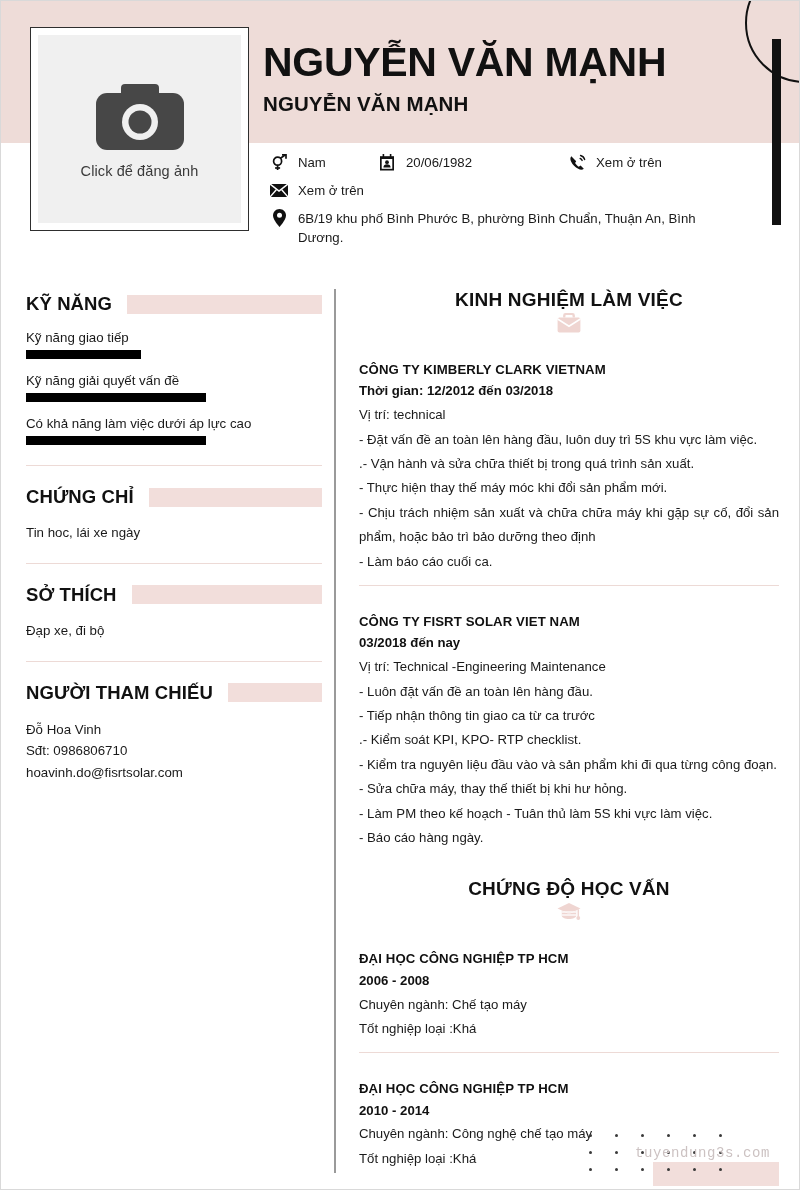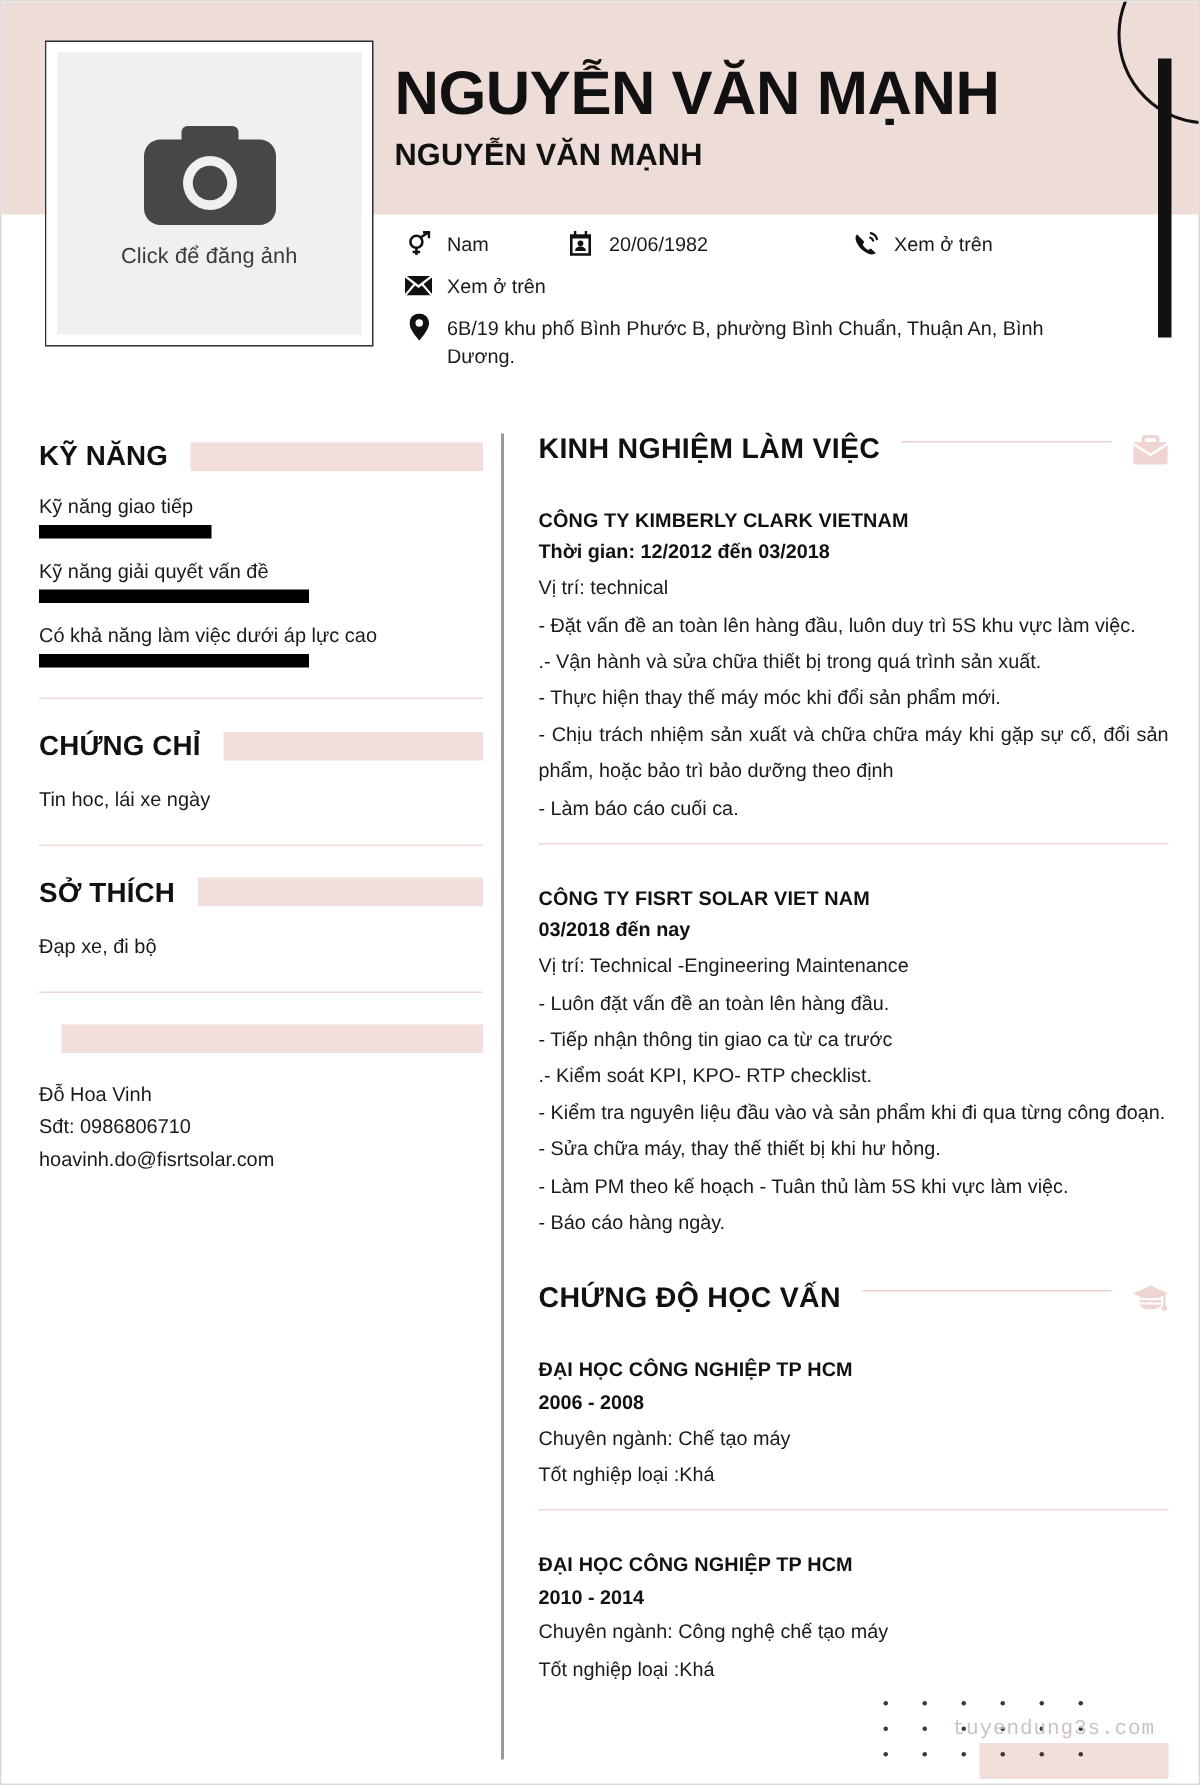--- a/index.html
+++ b/index.html
@@ -181,21 +181,23 @@
   }
 
   
   .right-col {
     position: absolute;
     left: 358px; top: 288px;
     width: 420px;
   }
   .rsec-head {
     display: flex;
+    align-items: center;
     margin-bottom: 12px;
+    flex-direction: column;
   }
   .rsec-title {
     font-size: 19px;
     font-weight: 700;
     color: #111111;
     letter-spacing: .2px;
     white-space: nowrap;
   }
   .rsec-rule {
     flex: 1 1 auto;
@@ -417,20 +419,21 @@
         <span class="lsec-title">SỞ THÍCH</span>
         <span class="lsec-bar"></span>
       </div>
       <div class="l-text">Đạp xe, đi bộ</div>
     </div>
 
     <div class="l-divider"></div>
 
     <div class="lsec">
       <div class="lsec-head">
+        <span class="lsec-title">NGƯỜI THAM CHIẾU</span>
         <span class="lsec-bar"></span>
       </div>
       <div class="ref-line">Đỗ Hoa Vinh</div>
       <div class="ref-line">Sđt: 0986806710</div>
       <div class="ref-line">hoavinh.do@fisrtsolar.com</div>
     </div>
 
   </div>
 
   <div class="right-col">

